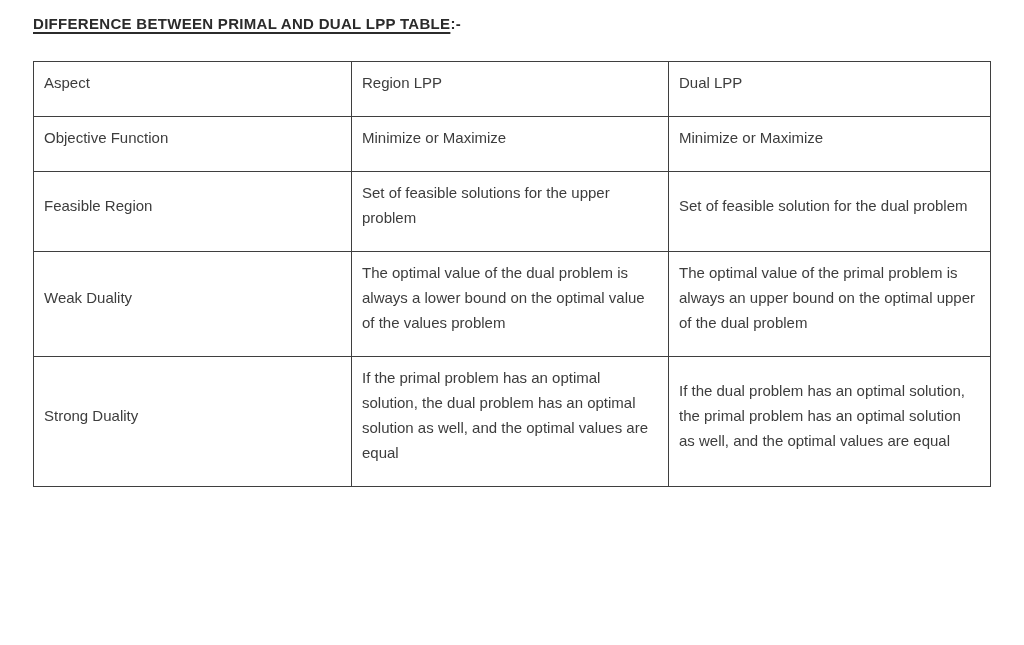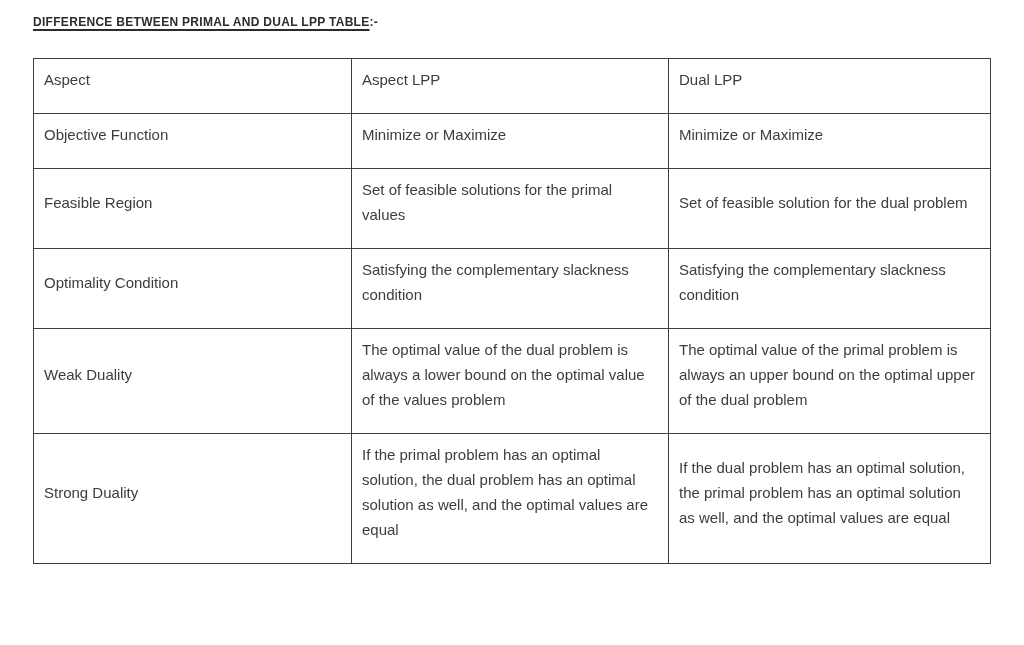--- a/index.html
+++ b/index.html
@@ -11,21 +11,21 @@
   }
   .page {
     width: 1024px;
     height: 645px;
     background: #ffffff;
     box-sizing: border-box;
     padding: 15px 0 0 33px;
     overflow: hidden;
   }
   .doc-title {
-    font-size: 12px;
+    font-size: 15px;
     font-weight: bold;
     color: #2b2b2b;
     letter-spacing: 0.3px;
     margin: 0 0 0 0;
     white-space: nowrap;
   }
   .doc-title .underlined {
     text-decoration: underline;
     text-decoration-thickness: 2px;
     text-underline-offset: 3px;
@@ -64,39 +64,34 @@
 
   <table class="compare-table">
     <colgroup>
       <col class="c1">
         <col class="c2">
         <col class="c3">
     </colgroup>
     <thead>
       <tr>
         <th>Aspect</th>
-        <th>Aspect LPP</th>
+        <th>Region LPP</th>
         <th>Dual LPP</th>
       </tr>
     </thead>
     <tbody>
         <tr>
           <td>Objective Function</td>
           <td>Minimize or Maximize</td>
           <td>Minimize or Maximize</td>
         </tr>
         <tr>
           <td>Feasible Region</td>
-          <td>Set of feasible solutions for the primal values</td>
+          <td>Set of feasible solutions for the upper problem</td>
           <td>Set of feasible solution for the dual problem</td>
-        </tr>
-        <tr>
-          <td>Optimality Condition</td>
-          <td>Satisfying the complementary slackness condition</td>
-          <td>Satisfying the complementary slackness condition</td>
         </tr>
         <tr>
           <td>Weak Duality</td>
           <td>The optimal value of the dual problem is always a lower bound on the optimal value of the values problem</td>
           <td>The optimal value of the primal problem is always an upper bound on the optimal upper of the dual problem</td>
         </tr>
         <tr>
           <td>Strong Duality</td>
           <td>If the primal problem has an optimal solution, the dual problem has an optimal solution as well, and the optimal values are equal</td>
           <td>If the dual problem has an optimal solution, the primal problem has an optimal solution as well, and the optimal values are equal</td>

